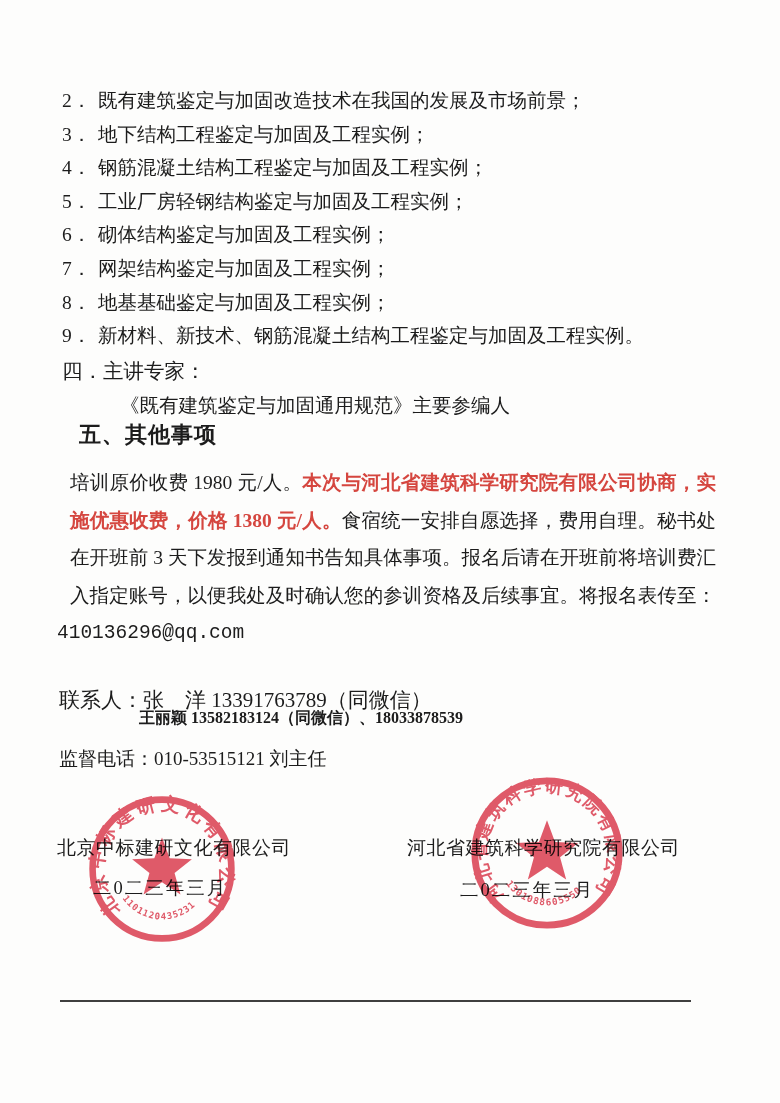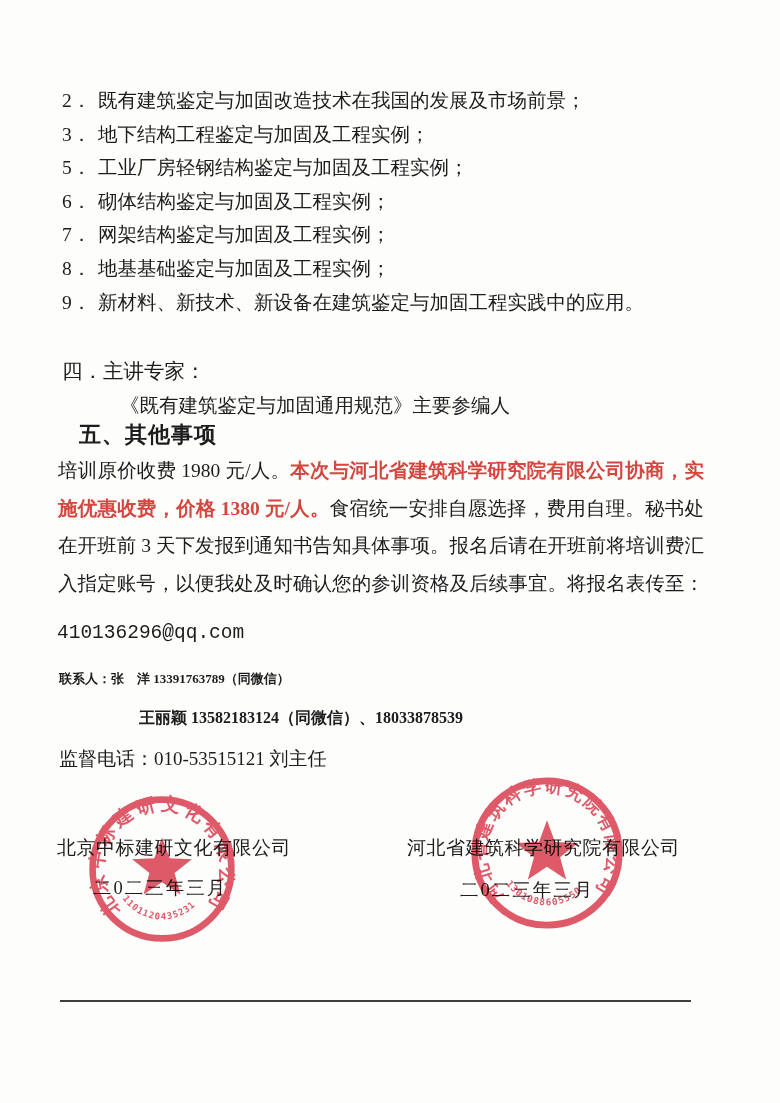--- a/index.html
+++ b/index.html
@@ -21,21 +21,21 @@
   .h4{top:356px;left:62px;font-size:20.5px;line-height:30px;}
   .speaker{top:392px;left:120px;font-size:19.5px;line-height:28px;}
   
   .h5{top:419px;left:59px;font-size:22px;line-height:32px;font-weight:700;
       font-family:"Liberation Sans","DejaVu Sans",sans-serif;letter-spacing:1px;margin-left:20px;}
   
   .para{top:452px;left:58px;width:646px;font-size:19.5px;line-height:37.6px;
         text-align:justify;text-align-last:justify;}
   .para .red{color:var(--red-text);font-weight:700;}
   .email{top:619px;left:57px;font-size:19.5px;line-height:28px;font-family:Liberation Mono, monospace;}
-  .contact1{top:665px;left:59px;font-size:13px;line-height:28px;font-weight:700;}
+  .contact1{top:686px;left:59px;font-size:21px;line-height:28px;font-weight:400;}
   .contact2{top:704px;left:139px;font-size:16px;line-height:28px;font-weight:700;}
   .supervision{top:745px;left:59px;font-size:19px;line-height:28px;}
   
   .sig-company-left{top:837px;left:57px;font-size:19px;line-height:22px;letter-spacing:0.5px;}
   .sig-date-left{top:877px;left:93px;font-size:18.5px;line-height:22px;letter-spacing:2px;}
   .sig-company-right{top:837px;left:407px;font-size:19px;line-height:22px;letter-spacing:0.5px;}
   .sig-date-right{top:879px;left:460px;font-size:18.5px;line-height:22px;letter-spacing:2px;}
   
   .bottom-rule{top:1000px;left:60px;width:631px;height:2px;background:#3f3f3f;}
   
@@ -58,42 +58,45 @@
 <div class="page">
 
   <div class="abs doc-list">
     <div class="li">
       <span class="li-num">2．</span><span>既有建筑鉴定与加固改造技术在我国的发展及市场前景；</span>
     </div>
     <div class="li">
       <span class="li-num">3．</span><span>地下结构工程鉴定与加固及工程实例；</span>
     </div>
     <div class="li">
+      <span class="li-num">4．</span><span>钢筋混凝土结构工程鉴定与加固及工程实例；</span>
+    </div>
+    <div class="li">
       <span class="li-num">5．</span><span>工业厂房轻钢结构鉴定与加固及工程实例；</span>
     </div>
     <div class="li">
       <span class="li-num">6．</span><span>砌体结构鉴定与加固及工程实例；</span>
     </div>
     <div class="li">
       <span class="li-num">7．</span><span>网架结构鉴定与加固及工程实例；</span>
     </div>
     <div class="li">
       <span class="li-num">8．</span><span>地基基础鉴定与加固及工程实例；</span>
     </div>
     <div class="li">
-      <span class="li-num">9．</span><span>新材料、新技术、新设备在建筑鉴定与加固工程实践中的应用。</span>
+      <span class="li-num">9．</span><span>新材料、新技术、钢筋混凝土结构工程鉴定与加固及工程实例。</span>
     </div>
   </div>
 
   <div class="abs h4">四．主讲专家：</div>
   <div class="abs speaker">《既有建筑鉴定与加固通用规范》主要参编人</div>
 
   <div class="abs h5">五、其他事项</div>
 
-  <p class="abs para" style="margin:0;"><span>培训原价收费 1980 元/人。</span><span class="red">本次与河北省建筑科学研究院有限公司协商，实施优惠收费，价格 1380 元/人。</span><span>食宿统一安排自愿选择，费用自理。秘书处在开班前 3 天下发报到通知书告知具体事项。报名后请在开班前将培训费汇入指定账号，以便我处及时确认您的参训资格及后续事宜。将报名表传至：</span></p>
+  <p class="abs para" style="margin:12px;"><span>培训原价收费 1980 元/人。</span><span class="red">本次与河北省建筑科学研究院有限公司协商，实施优惠收费，价格 1380 元/人。</span><span>食宿统一安排自愿选择，费用自理。秘书处在开班前 3 天下发报到通知书告知具体事项。报名后请在开班前将培训费汇入指定账号，以便我处及时确认您的参训资格及后续事宜。将报名表传至：</span></p>
 
   <div class="abs email">410136296@qq.com</div>
 
   <div class="abs contact1">联系人：张　洋 13391763789（同微信）</div>
   <div class="abs contact2">王丽颖 13582183124（同微信）、18033878539</div>
   <div class="abs supervision">监督电话：010-53515121 刘主任</div>
 
   <div class="abs sig-company-left">北京中标建研文化有限公司</div>
   <div class="abs sig-date-left">二0二三年三月</div>
 

